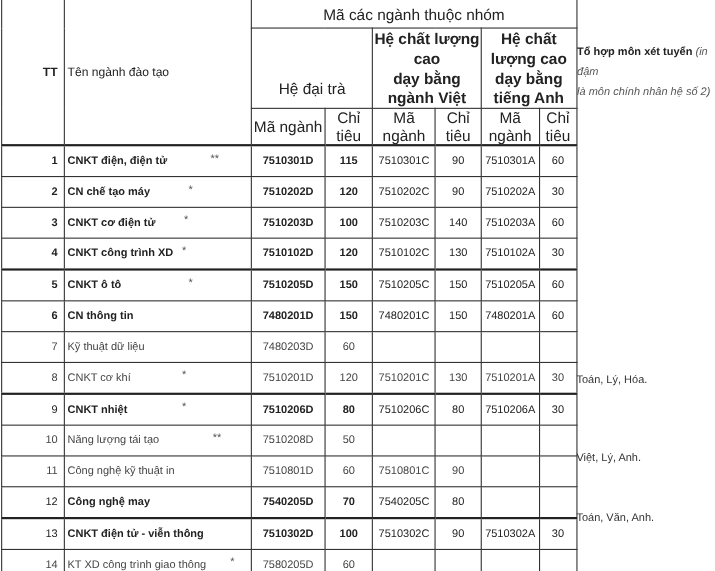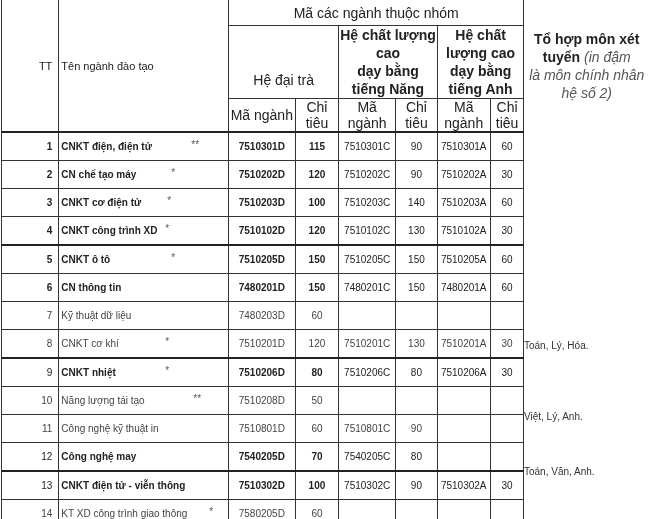--- a/index.html
+++ b/index.html
@@ -18,43 +18,43 @@
   .c-combo { width:126px; border-bottom:none; border-top:none; border-right:none; text-align:left; }
   .hdr { font-size:14px; text-align:center; }
   .bold td { font-weight:bold; }
   .bold td.c-code2, .bold td.c-q2, .bold td.c-code3, .bold td.c-q3, .bold td.c-combo { font-weight:normal; }
   .thick-top td { border-top:2px solid #222; }
   .thick-top td.c-combo { border-top:none; }
   .light td { color:#444; }
   .star { position:absolute; top:6px; font-size:10px; font-weight:normal; color:#555; }
   .combo-label { position:absolute; font-size:10px; color:#333; left:524px; }
   .italic { font-style:italic; color:#555; font-weight:normal; }
-  .tt-hdr { font-weight:normal; font-size:11px; }
+  .tt-hdr { font-weight:bold; font-size:11px; }
 </style>
 </head>
 <body>
 
 <table>
   <tbody>
       <tr style="height:26px">
     <td rowspan="3" class="c-tt tt-hdr" style="text-align:right;padding-right:6px">TT</td>
     <td rowspan="3" class="c-name" style="font-size:11px">Tên ngành đào tạo</td>
     <td colspan="6" class="hdr" style="height:25px">Mã các ngành thuộc nhóm</td>
     <td class="c-combo" rowspan="3" style="border-top:1px solid #333;border-right:1px solid #fff;">
-      <div style="text-align:center;line-height:18px;font-size:14px;">
+      <div style="line-height:18px;font-size:10px;">
         <span style="font-weight:bold">Tổ hợp môn xét tuyển</span><span class="italic"> (in đậm</span><br>
         <span class="italic">là môn chính nhân hệ số 2)</span>
       </div>
     </td>
   </tr>
   <tr>
     <td colspan="2" class="hdr" style="height:55px;vertical-align:bottom;padding-bottom:10px;font-weight:normal;">Hệ đại trà</td>
     <td colspan="2" class="hdr" style="font-weight:bold;line-height:18px;">
       <span>Hệ chất lượng cao</span><br>
-      <span>dạy bằng tiếng Năng</span>
+      <span>dạy bằng ngành Việt</span>
     </td>
     <td colspan="2" class="hdr" style="font-weight:bold;line-height:18px;">
       <span>Hệ chất lượng cao</span><br>
       <span>dạy bằng tiếng Anh</span>
     </td>
   </tr>
   <tr>
     <td class="c-code1 hdr" style="height:25px">Mã ngành</td>
     <td class="c-q1 hdr">Chỉ tiêu</td>
     <td class="c-code2 hdr">Mã ngành</td>

